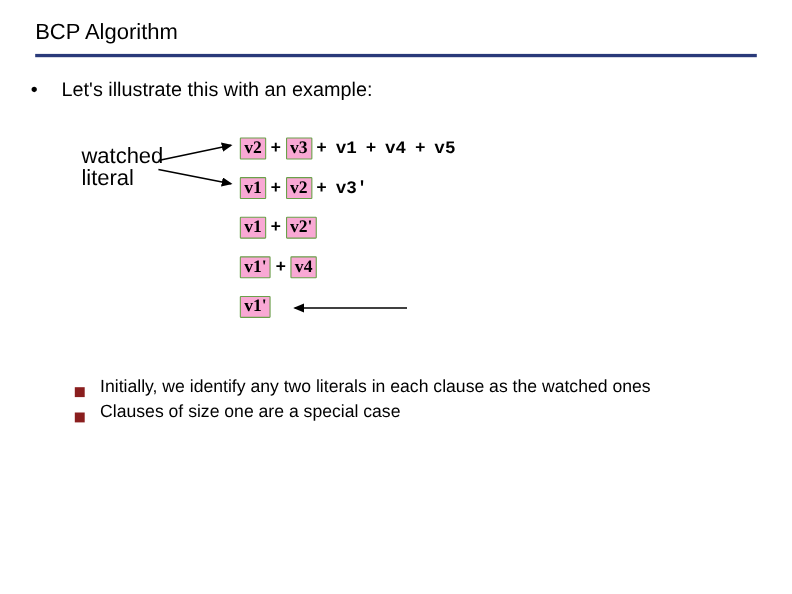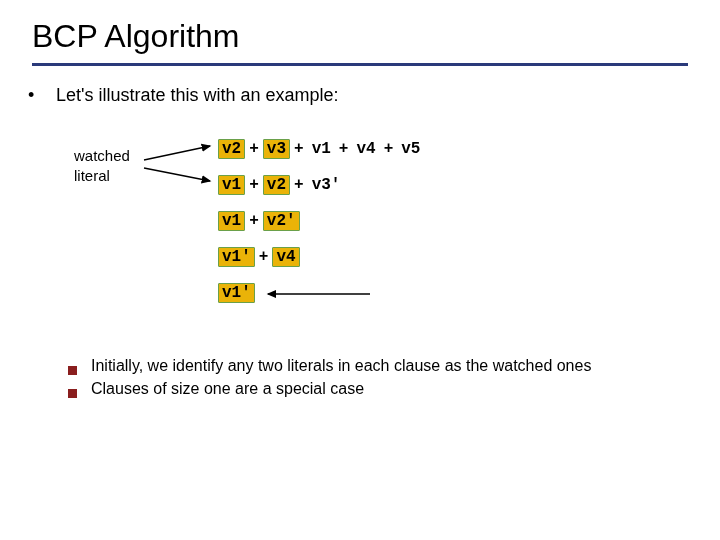--- a/index.html
+++ b/index.html
@@ -6,21 +6,21 @@
   body {
     width: 720px;
     height: 540px;
     background: #ffffff;
     font-family: Arial, Helvetica, sans-serif;
     color: #000000;
     position: relative;
     overflow: hidden;
   }
   .title {
-    font-size: 32px;
+    font-size: 20px;
     padding: 18px 16px 8px 32px;
     font-weight: normal;
   }
   .hr {
     margin: 0 32px 0 32px;
     height: 3px;
     background: #2a3a7a;
   }
   .content {
     padding: 18px 28px 0 28px;
@@ -41,21 +41,21 @@
   .diagram {
     position: relative;
     height: 210px;
     margin-left: 10px;
     margin-bottom: 12px;
   }
   .label-wl {
     position: absolute;
     left: 36px;
     top: 12px;
-    font-size: 15px;
+    font-size: 20px;
     line-height: 20px;
   }
   .clauses {
     position: absolute;
     left: 180px;
     top: 0;
   }
   .clause-row {
     height: 30px;
     display: flex;
@@ -63,24 +63,25 @@
     font-family: "Courier New", monospace;
     font-size: 16px;
     font-weight: bold;
     margin-bottom: 6px;
   }
   .lit {
     display: inline-block;
     padding: 1px 4px;
   }
   .hl {
-    background: #eab308;
+    background: #f9a8d4;
     border: 1px solid #6aa04a;
     border-radius: 1px;
     padding: 0 3px;
+    font-family: Liberation Serif, serif;
   }
   .plus {
     padding: 0 4px;
   }
   .annot {
     position: absolute;
     left: 340px;
     top: 144px;
     font-size: 15.5px;
     line-height: 19px;

